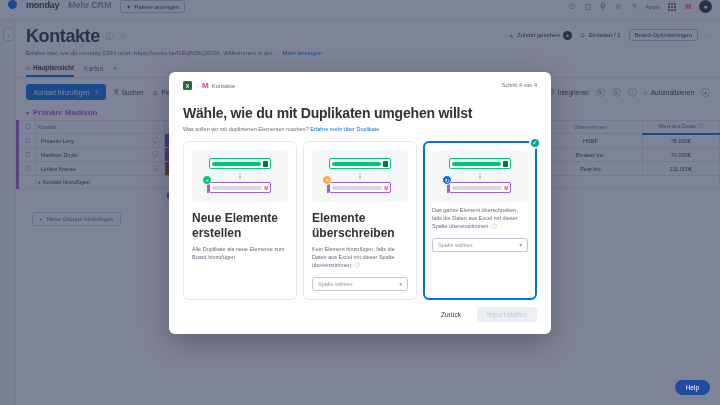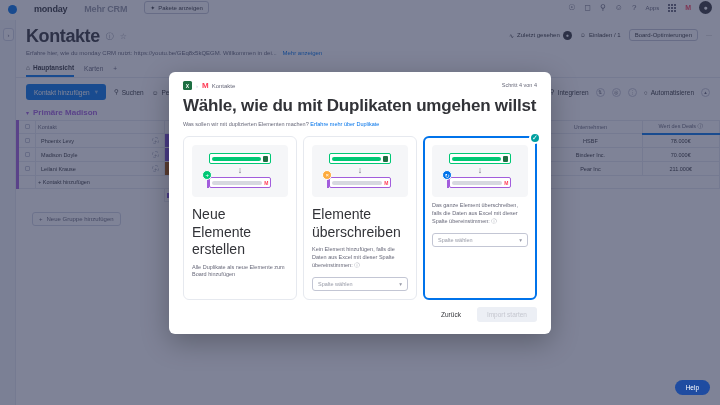--- a/index.html
+++ b/index.html
@@ -10,22 +10,22 @@
     background: #ffffff;
   }
   #app { position: relative; width: 720px; height: 405px; }
 
   
   #bg { position: absolute; inset: 0; background: #ffffff; }
 
   
   .topbar {
     height: 20px; background: #ffffff;
-    display: flex; align-items: flex-end;
-    padding: 14px 8px; gap: 17px;
+    display: flex; align-items: flex-start;
+    padding: 0 8px; gap: 9px;
     border-bottom: 1px solid #e6e9ef;
   }
   .logo-dot {
     width: 9px; height: 9px; border-radius: 50%;
     background: #0073ea; flex: none;
     box-shadow: -2px 0 0 -1px #fff;
   }
   .logo-txt { font-size: 9px; font-weight: bold; color: #323338; letter-spacing: -.2px; }
   .logo-sub { font-size: 9px; font-weight: bold; color: #9699a6; letter-spacing: -.2px; }
   .pill-btn {
@@ -133,21 +133,21 @@
   .m-head { padding: 9px 14px 0 14px; position: relative; }
   .crumb { display: flex; align-items: center; gap: 4px; }
   .xls {
     width: 9px; height: 9px; border-radius: 1.5px; background: #1d6f42;
     color: #fff; font-size: 5px; display: flex; align-items: center; justify-content: center; font-weight: bold;
   }
   .crumb-sep { color: #c3c6d4; font-size: 6px; }
   .mlogo { font-size: 8px; color: #ff3d57; font-weight: bold; letter-spacing: -1px; }
   .crumb-txt { font-size: 6px; color: #676879; }
   .step { position: absolute; right: 14px; top: 10px; font-size: 5.5px; color: #676879; }
-  .m-title { font-size: 17px; font-weight: bold; color: #323338; margin-top: 6px; letter-spacing: -.2px; }
+  .m-title { font-size: 14px; font-weight: bold; color: #323338; margin-top: 15px; letter-spacing: -.2px; }
   .m-sub { font-size: 5.5px; color: #676879; margin-top: 5px; }
   .m-sub a { color: #0073ea; text-decoration: none; }
 
   .cards { display: flex; gap: 6px; padding: 9px 14px 0 14px; }
   .card {
     flex: 1; border: 1px solid #e6e9ef; border-radius: 6px;
     padding: 8px; position: relative; background: #fff;
     display: flex; flex-direction: column;
   }
   .card.sel { border: 2px solid #0073ea; padding: 7px; }
@@ -176,21 +176,21 @@
   .stub { position: absolute; left: calc(18% - 2px); bottom: 9px; width: 2px; height: 14px; background: #a25ddc; }
   .badge {
     position: absolute; left: calc(18% - 7px); bottom: 17px; width: 10px; height: 10px;
     border-radius: 50%; color: #fff; font-size: 6px;
     display: flex; align-items: center; justify-content: center; border: 1px solid #fff;
   }
   .b-green { background: #00c875; }
   .b-orange { background: #fdab3d; }
   .b-blue { background: #0073ea; }
 
-  .c-title { font-size: 14px; font-weight: normal; color: #323338; margin-top: 9px; line-height: 1.25; }
+  .c-title { font-size: 12px; font-weight: bold; color: #323338; margin-top: 9px; line-height: 1.25; }
   .c-desc { font-size: 5.5px; color: #676879; margin-top: 5px; line-height: 1.45; }
   .info-i { color: #9699a6; }
   .select {
     margin-top: 7px; border: 1px solid #c3c6d4; border-radius: 3px;
     height: 14px; display: flex; align-items: center; justify-content: space-between;
     padding: 0 5px; font-size: 5.5px; color: #9699a6;
   }
 
   .m-foot { margin-top: auto; display: flex; align-items: center; justify-content: flex-end; gap: 9px; padding: 0 14px 12px 14px; }
   .btn-back { font-size: 6.5px; color: #323338; padding: 4px 7px; }

